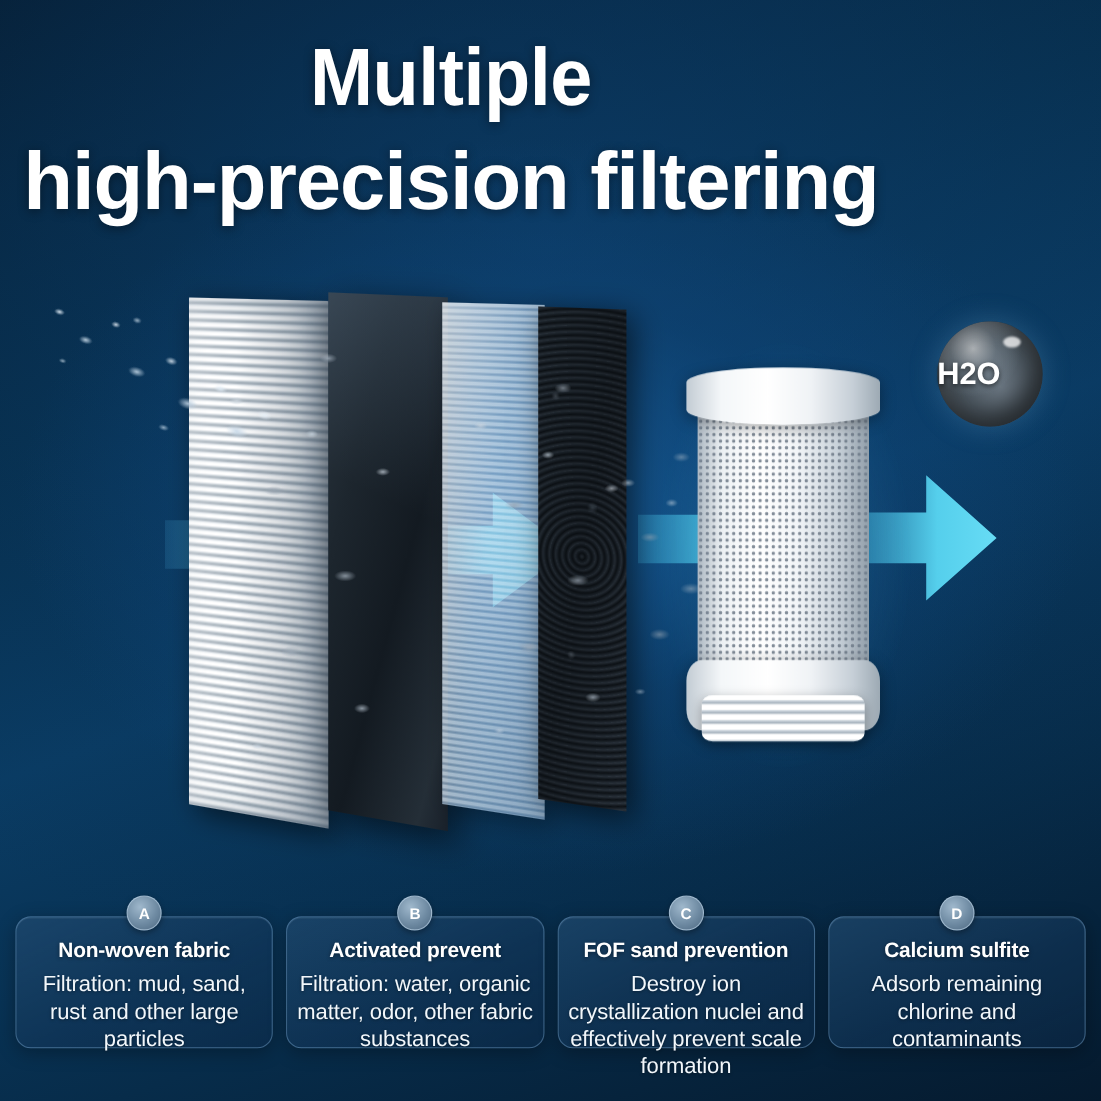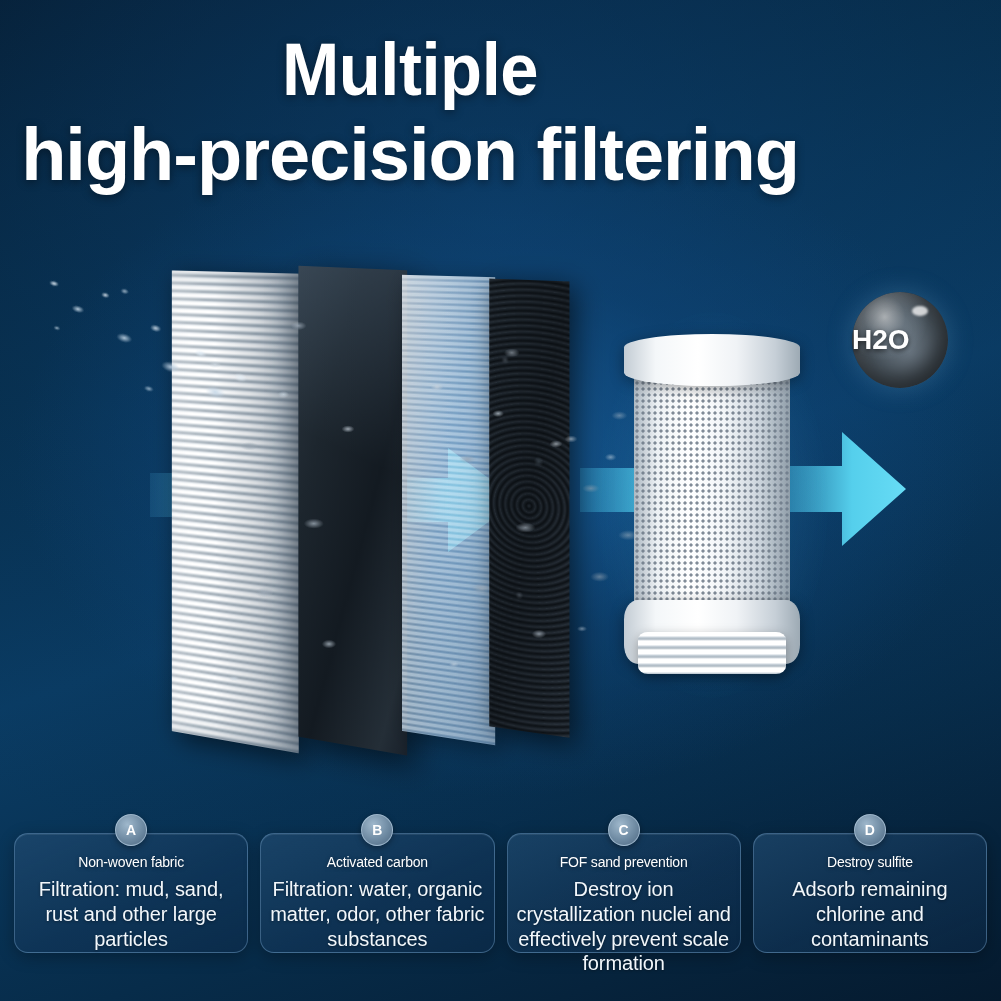--- a/index.html
+++ b/index.html
@@ -35,21 +35,21 @@
     letter-spacing: -0.5px;
     text-shadow: 0 2px 10px rgba(0,0,0,0.45);
     white-space: nowrap;
   }
   .title-line1 {
     font-size: 74px;
     transform: scaleX(0.93);
   }
   .title-line2 {
     font-size: 74px;
-    margin-top: 12px;
+    margin-top: 22px;
     transform: scaleX(1.0);
     letter-spacing: -1px;
   }
 
   
   .arrow {
     position: absolute;
     z-index: 5;
   }
   .arrow svg { display:block; }
@@ -309,22 +309,22 @@
     display: flex;
     align-items: center;
     justify-content: center;
     color: #ffffff;
     font-size: 14px;
     font-weight: 700;
     box-shadow: 0 2px 6px rgba(0,0,0,0.35);
   }
   .card-title {
     color: #ffffff;
-    font-size: 14px;
-    font-weight: 400;
+    font-size: 19px;
+    font-weight: 700;
     letter-spacing: -0.2px;
     margin-top: 2px;
     margin-bottom: 7px;
     text-shadow: 0 1px 4px rgba(0,0,0,0.45);
     white-space: nowrap;
   }
   .card-desc {
     color: #f2f7fb;
     font-size: 20px;
     line-height: 1.24;
@@ -420,31 +420,31 @@
   <div class="cards">
 
     <div class="card">
       <div class="card-badge">A</div>
       <div class="card-title">Non-woven fabric</div>
       <div class="card-desc">Filtration: mud, sand, rust and other large particles</div>
     </div>
 
     <div class="card">
       <div class="card-badge">B</div>
-      <div class="card-title">Activated carbon</div>
+      <div class="card-title">Activated prevent</div>
       <div class="card-desc">Filtration: water, organic matter, odor, other fabric substances</div>
     </div>
 
     <div class="card">
       <div class="card-badge">C</div>
       <div class="card-title">FOF sand prevention</div>
       <div class="card-desc">Destroy ion crystallization nuclei and effectively prevent scale formation</div>
     </div>
 
     <div class="card">
       <div class="card-badge">D</div>
-      <div class="card-title">Destroy sulfite</div>
+      <div class="card-title">Calcium sulfite</div>
       <div class="card-desc">Adsorb remaining chlorine and contaminants</div>
     </div>
 
   </div>
 
 </div>
 
 </body></html>

